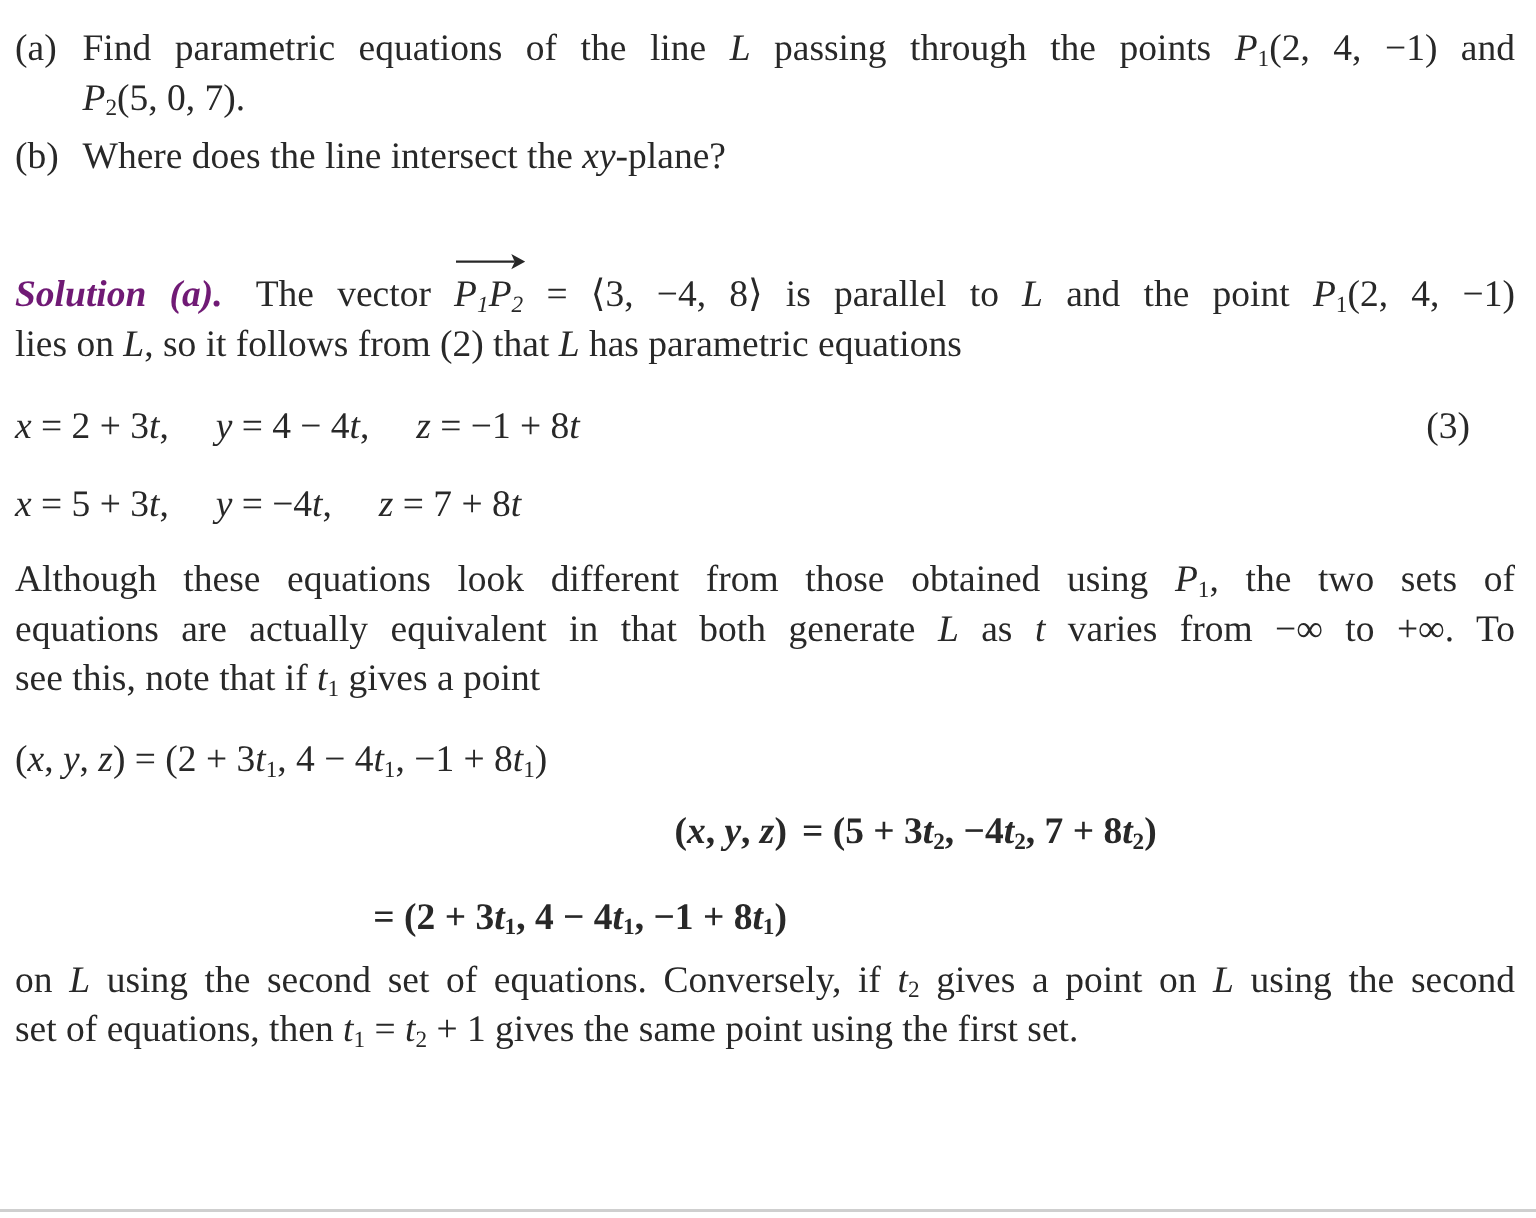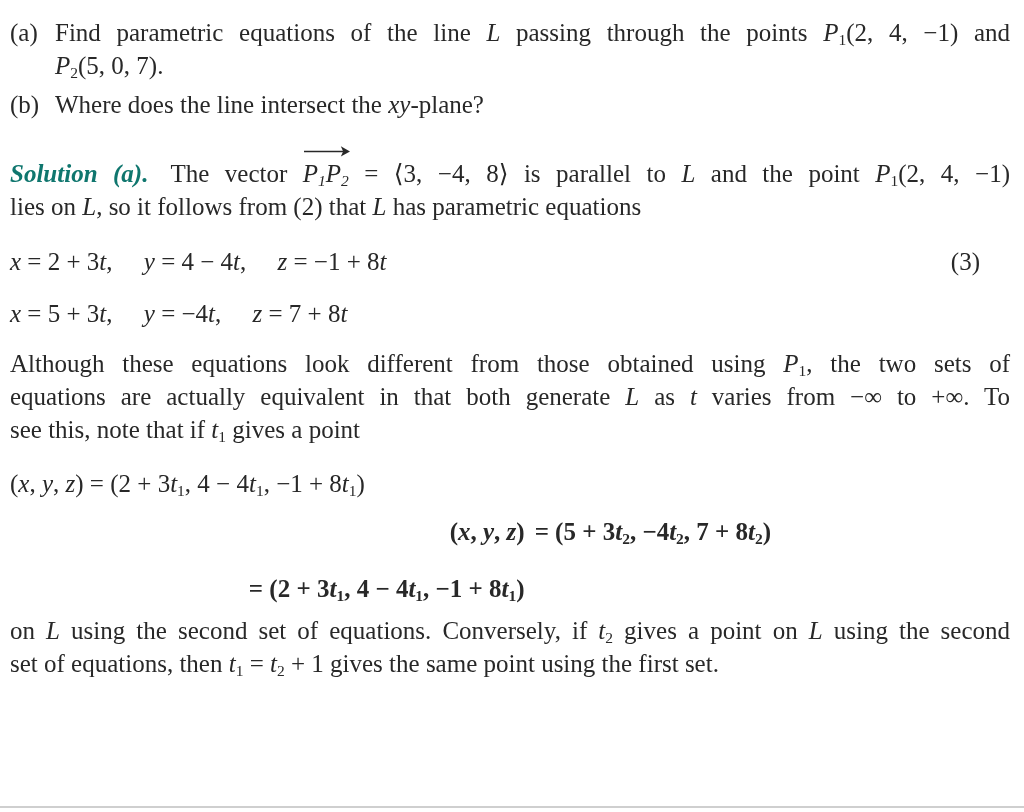--- a/index.html
+++ b/index.html
@@ -16,25 +16,25 @@
   }
   i{font-style:italic;}
   sub{font-size:0.62em;vertical-align:-0.25em;line-height:0;font-style:inherit;}
   .j{text-align:justify;text-align-last:justify;}
   .list-item{display:flex;}
   .marker{flex:0 0 45px;}
   .item-body{flex:1;min-width:0;}
   #item-b{margin-top:6px;}
   #sol-para{margin-top:36px;}
   .sol-label{
-    color:#0f766e;
+    color:#701a75;
     font-weight:bold;font-style:italic;
     margin-right:22px;
   }
-  .vec{position:relative;display:inline-block;font-style:italic;}
+  .vec{position:relative;display:inline-block;font-style:italic;margin-top:23px;}
   .vec-arrow{position:absolute;top:-13px;left:1px;width:100%;height:13px;color:#282828;}
   .eq{position:relative;text-align:left;}
   #eq1{margin-top:22px;}
   .eq-tag{position:absolute;right:30px;top:0;}
   #had{margin-top:17px;padding-left:30px;}
   #eq2{margin-top:19px;}
   #although{margin-top:17px;}
   #eq3{margin-top:21px;}
   #first-set{margin-top:12px;}
   .eq-block{

